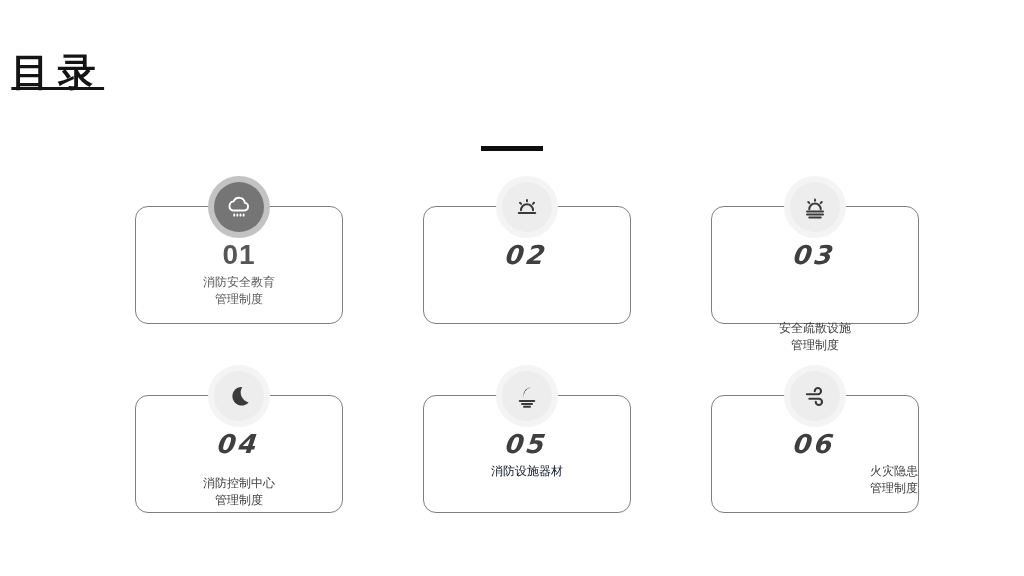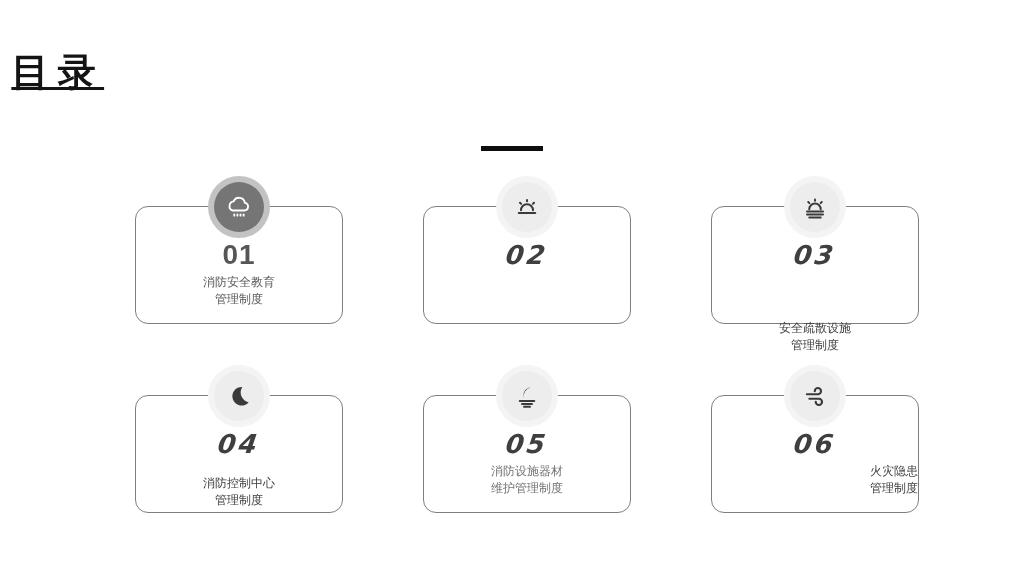--- a/index.html
+++ b/index.html
@@ -116,23 +116,22 @@
   <div class="card" style="left:423px;top:395px">
     <div class="badge light">
       <svg width="30" height="30" viewBox="0 0 24 24" fill="none" stroke="#3a3a3a" stroke-linecap="round">
         <path d="M13.9 4.6a6.2 6.2 0 0 0-3.2 9.6 6.9 6.9 0 0 1 3.2-9.6z" fill="#3a3a3a" stroke="none" transform="rotate(14 12 9.5)"></path>
         <line x1="6.2" y1="16" x2="17.8" y2="16" stroke-width="1.6"></line>
         <line x1="8" y1="18.4" x2="16" y2="18.4" stroke-width="1.6"></line>
         <line x1="9.6" y1="20.5" x2="14.4" y2="20.5" stroke-width="1.6"></line>
       </svg>
     </div>
     <div class="num num-script" style="color: rgb(63, 63, 63);">05</div>
-    <div class="card-text" style="color: #737373; text-align: center;">
+    <div class="card-text" style="color: #0f172a; text-align: center;">
       <div>消防设施器材</div>
-      <div>维护管理制度</div>
     </div>
   </div>
 
   <div class="card" style="left:711px;top:395px">
     <div class="badge light">
       <svg width="30" height="30" viewBox="0 0 24 24" fill="none" stroke="#3a3a3a" stroke-width="1.7" stroke-linecap="round">
         <path d="M5.5 10.6h8.8a2.5 2.5 0 1 0-2.5-2.5"></path>
         <path d="M7.5 14.2h7.6a2.5 2.5 0 1 1-2.5 2.5"></path>
       </svg>
     </div>

